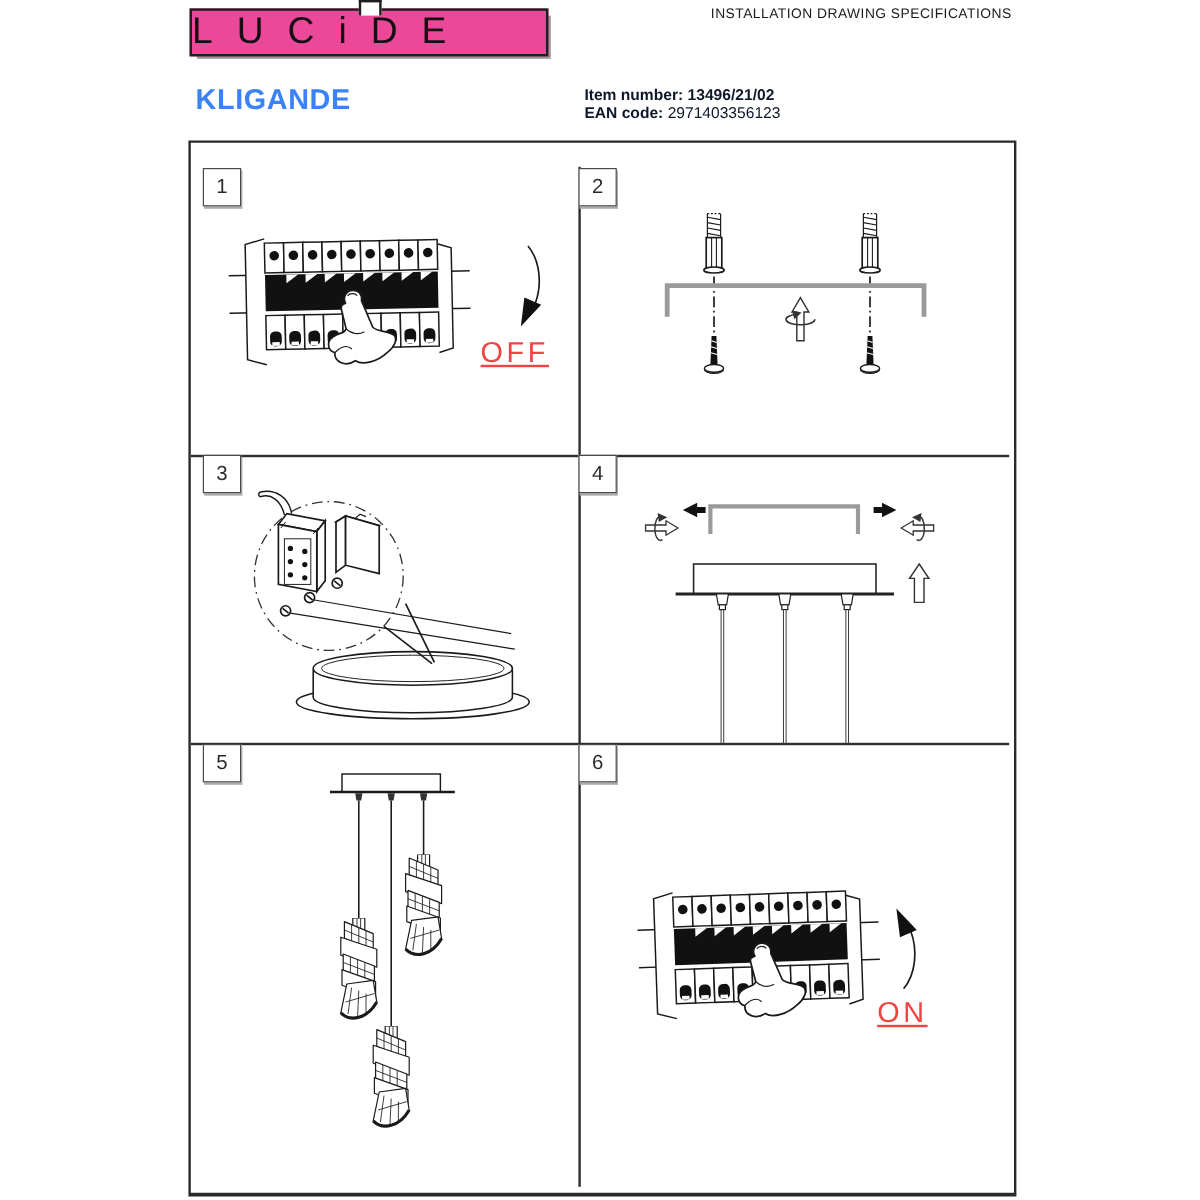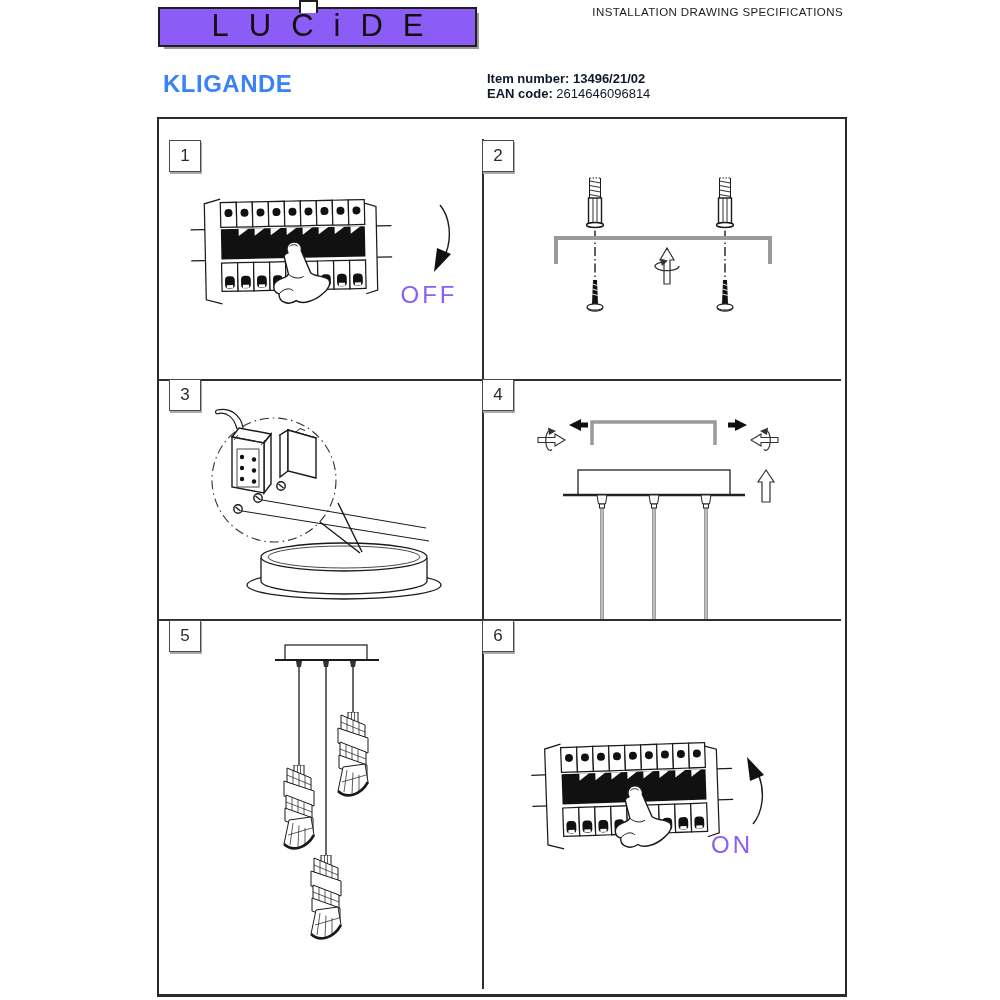--- a/index.html
+++ b/index.html
@@ -4,24 +4,24 @@
 <style>
   html,body{margin:0;padding:0;}
   body{
     width:1000px;height:1000px;position:relative;background:#ffffff;
     font-family:"Liberation Sans", sans-serif;color:#1a1a1a;overflow:hidden;
   }
   .abs{position:absolute;}
   
   .logo-box{
     left:158px;top:7px;width:295px;height:36px;
-    border:2px solid #1f1f1f;background:#8b5cf6;
+    border:2px solid #1f1f1f;background:#ec4899;
     box-shadow:4px 4px 0 -2px #999;
-    text-align:center;line-height:34px;font-size:31px;
-    letter-spacing:20px;white-space:nowrap;overflow:visible;color:#111;padding-left:20px;
+    line-height:34px;font-size:31px;
+    letter-spacing:20px;white-space:nowrap;overflow:visible;color:#111;
   }
   .logo-tab{
     left:299px;top:0;width:15px;height:11px;background:#fff;
     border-left:2px solid #1f1f1f;border-right:2px solid #1f1f1f;border-top:2px solid #1f1f1f;
   }
   .doc-title{
     right:157px;top:6px;font-size:11.5px;letter-spacing:.4px;color:#1c1c1c;
   }
   .product-name{
     left:163px;top:70px;font-size:24px;font-weight:bold;letter-spacing:.5px;color:#3b82f6;
@@ -34,21 +34,21 @@
     border:2px solid #2a2a2a;border-bottom-width:3px;background:#fff;
   }
   .vdiv{left:323px;top:20px;width:2px;height:850px;background:#2e2e2e;}
   .hdiv{left:0;width:682px;height:2px;background:#2e2e2e;}
   .numbox{
     width:30px;height:30px;background:#fff;border:1.3px solid #4a4a4a;
     box-shadow:1px 2px 0 #aaa;
     text-align:center;line-height:29px;font-size:17px;color:#2b2b2b;
   }
   .cap-label{
-    font-size:24px;letter-spacing:3px;color:#8b5cf6;text-align:center;width:84px;
+    font-size:24px;letter-spacing:3px;color:#ef4444;text-align:center;width:84px;text-decoration:underline;
   }
   svg{display:block;}
   .ln{stroke:#1a1a1a;fill:none;stroke-width:1.4;}
 </style>
 </head>
 <body>
 
 <svg width="0" height="0" style="position:absolute" aria-hidden="true">
 <defs>
 
@@ -166,21 +166,21 @@
 
 <div class="abs product-name">KLIGANDE</div>
 
 <div class="abs item-block">
   <div>
     <span class="b">Item number:</span>
     <span class="b">13496/21/02</span>
   </div>
   <div>
     <span class="b">EAN code:</span>
-    <span>2614646096814</span>
+    <span>2971403356123</span>
   </div>
 </div>
 
 <div class="abs frame">
   <div class="abs vdiv"></div>
   <div class="abs hdiv" style="top:260px;"></div>
   <div class="abs hdiv" style="top:500px;"></div>
 
   <div class="abs numbox" style="left:10px;top:21px;">1</div>
   <div class="abs numbox" style="left:323px;top:21px;">2</div>
@@ -342,14 +342,14 @@
     <use href="#shade" x="49" y="217" width="36" height="92"></use>
   </svg>
 
   <svg class="abs" style="left:371px;top:619px;transform:rotate(-2deg);" width="205" height="112" viewBox="0 0 230 126">
     <use href="#breaker"></use>
   </svg>
   <svg class="abs" style="left:584px;top:635px;" width="26" height="72" viewBox="0 0 26 72">
     <path d="M10,70 C20,58 22,38 16,22" class="ln"></path>
     <polygon points="7,27 21,21 4,3" fill="#111"></polygon>
   </svg>
-  <div class="abs cap-label" style="left:531px;top:712px;">ON</div>
+  <div class="abs cap-label" style="left:551px;top:712px;">ON</div>
 </div>
 
 </body></html>

